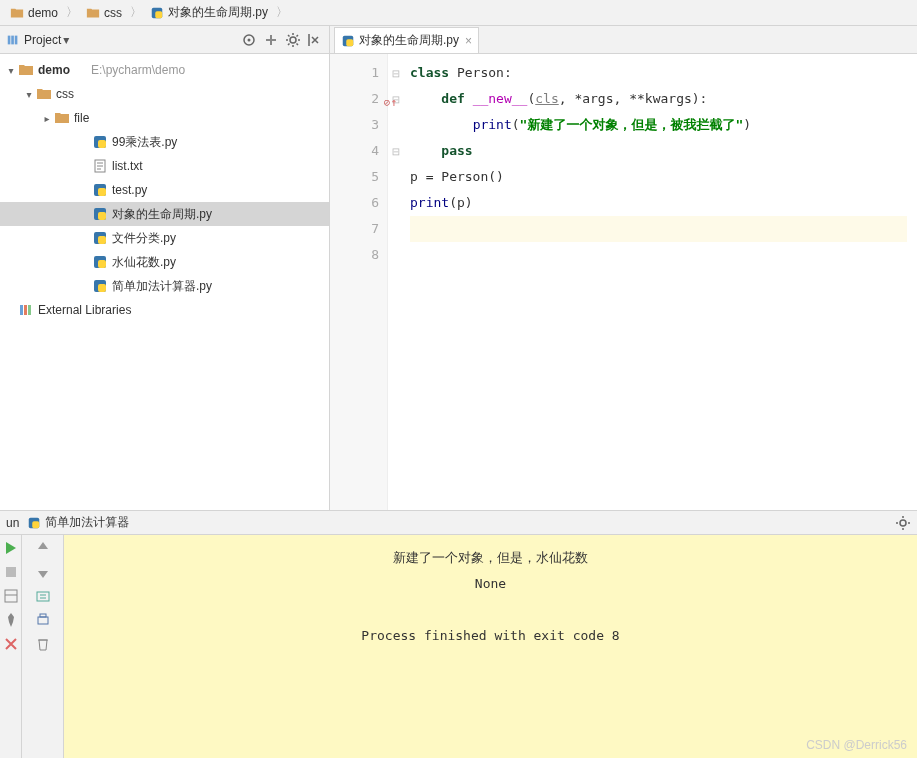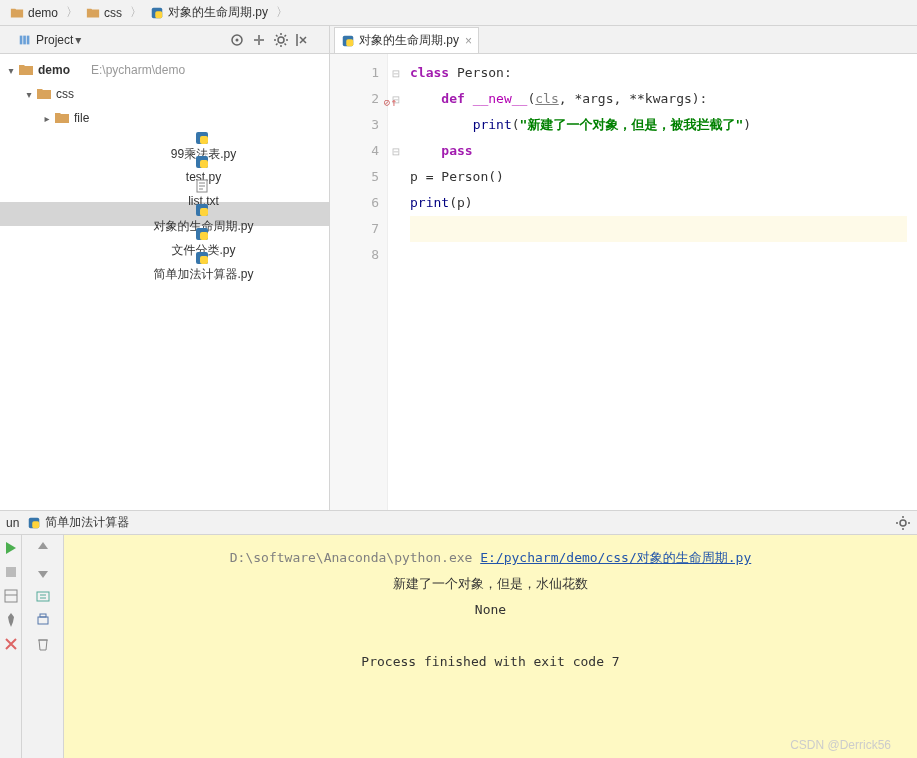--- a/index.html
+++ b/index.html
@@ -7,71 +7,71 @@
     
     .breadcrumb { height: 26px; background: #f2f2f2; display: flex; align-items: center; padding: 0 4px; border-bottom: 1px solid #d4d4d4; }
     .breadcrumb-item { display: flex; align-items: center; padding: 0 6px; }
     .breadcrumb-chevron { color: #999; margin: 0 2px; }
     .icon-folder { width: 14px; height: 14px; margin-right: 4px; }
     .icon-py { width: 14px; height: 14px; margin-right: 4px; }
     
     .main-row { display: flex; height: 484px; }
     
     .project-panel { width: 330px; border-right: 1px solid #d4d4d4; background: #fff; display: flex; flex-direction: column; }
-    .project-header { height: 28px; background: #f2f2f2; border-bottom: 1px solid #d4d4d4; display: flex; align-items: center; padding: 0 18px; gap: 37px; }
+    .project-header { height: 28px; background: #f2f2f2; border-bottom: 1px solid #d4d4d4; display: flex; align-items: center; padding: 0 6px; gap: 37px; }
     .project-header-left { display: flex; align-items: center; flex: 1; }
     .project-title { margin-left: 4px; }
     .project-header-right { display: flex; align-items: center; gap: 6px; }
     .toolbar-icon { width: 16px; height: 16px; color: #666; cursor: pointer; }
     .dropdown-icon { margin-left: 2px; color: #555; }
     
     .tree { padding: 4px 0; overflow: auto; flex: 1; }
     .tree-row { display: flex; align-items: center; height: 24px; padding-left: 0; cursor: pointer; white-space: nowrap; }
     .tree-row.selected { background: #d5d5d5; }
     .tree-toggle { width: 14px; text-align: center; color: #666; font-size: 10px; }
     .tree-icon { width: 16px; height: 16px; margin-right: 4px; flex-shrink: 0; }
     .tree-label { }
     .tree-path { color: #999; margin-left: 21px; }
     .indent-0 { padding-left: 4px; }
     .indent-1 { padding-left: 22px; }
     .indent-2 { padding-left: 40px; }
-    .indent-3 { padding-left: 78px; flex-direction: column; }
+    .indent-3 { padding-left: 78px; }
     
     .editor-panel { flex: 1; display: flex; flex-direction: column; }
     .tab-bar { height: 28px; background: #f2f2f2; border-bottom: 1px solid #d4d4d4; display: flex; align-items: flex-end; padding-left: 4px; }
     .tab { display: flex; align-items: center; height: 26px; padding: 0 6px; background: #fff; border: 1px solid #d4d4d4; border-bottom: none; margin-right: 2px; }
     .tab-close { margin-left: 6px; color: #999; font-size: 12px; cursor: pointer; }
     
     .editor-body { flex: 1; display: flex; background: #fff; position: relative; }
     .gutter { width: 58px; background: #f7f7f7; text-align: right; padding: 6px 8px 0 0; color: #aaa; font-family: "Consolas", monospace; font-size: 13px; line-height: 26px; border-right: 1px solid #eee; }
     .gutter-line { height: 26px; position: relative; }
     .gutter-marker { position: absolute; right: -18px; top: 4px; font-size: 11px; }
     .fold-col { width: 16px; background: #fff; padding-top: 6px; }
     .fold-mark { height: 26px; display: flex; align-items: center; justify-content: center; color: #bbb; font-size: 10px; }
     .code { flex: 1; padding: 6px 10px 0 6px; font-family: "Consolas", monospace; font-size: 13px; line-height: 26px; white-space: pre; }
     .code-line { height: 26px; }
     .code-line.hl { background: #fefae8; }
-    .kw { color: #a21caf; font-weight: bold; text-align: center; }
+    .kw { color: #14532d; font-weight: bold; text-align: center; }
     .fn { color: #b200b2; }
     .bi { color: #000080; }
     .str { color: #008000; font-weight: bold; }
     .param { color: #808080; text-decoration: underline; }
     
     .run-panel { position: absolute; left: 0; right: 0; top: 510px; bottom: 0; border-top: 1px solid #d4d4d4; background: #fef9c3; display: flex; flex-direction: column; text-align: center; }
     .run-header { height: 24px; background: #f2f2f2; border-bottom: 1px solid #d4d4d4; display: flex; align-items: center; padding: 0 6px; }
     .run-header-right { margin-left: auto; }
     .run-body { flex: 1; display: flex; }
     .run-left { width: 22px; background: #f2f2f2; border-right: 1px solid #d4d4d4; display: flex; flex-direction: column; align-items: center; padding-top: 4px; gap: 6px; }
     .run-left2 { width: 42px; background: #f2f2f2; border-right: 1px solid #d4d4d4; display: flex; flex-direction: column; align-items: center; padding-top: 4px; gap: 6px; }
     .run-icon { width: 18px; height: 18px; cursor: pointer; }
     .console { flex: 1; padding: 10px 14px; font-family: "Consolas", monospace; font-size: 13px; line-height: 26px; }
     .console-path { color: #808080; }
     .console-link { color: #2255aa; text-decoration: underline; }
     
-    .watermark { position: absolute; right: 26px; bottom: 6px; color: #ccc; font-size: 12px; }
+    .watermark { position: absolute; right: 10px; bottom: 6px; color: #ccc; font-size: 12px; }
     
     svg { display: block; }
   </style>
 </head>
 <body>
 
 <div class="breadcrumb">
   <div class="breadcrumb-item">
     <svg class="icon-folder" viewBox="0 0 16 16">
         <path fill="#d9a35b" d="M1 3h5l1 1h8v9H1z"></path>
@@ -153,33 +153,33 @@
           <span class="tree-toggle"></span>
           <svg class="tree-icon" viewBox="0 0 16 16">
             <rect x="2" y="2" width="12" height="12" rx="2" fill="#3776ab"></rect>
             <rect x="6" y="6" width="8" height="8" rx="2" fill="#ffd43b"></rect>
           </svg>
           <span class="tree-label" style="">99乘法表.py</span>
         </div>
         <div class="tree-row indent-3">
           <span class="tree-toggle"></span>
           <svg class="tree-icon" viewBox="0 0 16 16">
-            <rect x="2" y="2" width="12" height="12" rx="2" fill="#3776ab"></rect>
-            <rect x="6" y="6" width="8" height="8" rx="2" fill="#ffd43b"></rect>
-          </svg>
-          <span class="tree-label" style="">test.py</span>
-        </div>
-        <div class="tree-row indent-3">
-          <span class="tree-toggle"></span>
-          <svg class="tree-icon" viewBox="0 0 16 16">
             <rect x="3" y="2" width="10" height="12" fill="#fff" stroke="#888"></rect>
             <path d="M5 5h6M5 8h6M5 11h4" stroke="#888"></path>
           </svg>
           <span class="tree-label" style="">list.txt</span>
         </div>
+        <div class="tree-row indent-3">
+          <span class="tree-toggle"></span>
+          <svg class="tree-icon" viewBox="0 0 16 16">
+            <rect x="2" y="2" width="12" height="12" rx="2" fill="#3776ab"></rect>
+            <rect x="6" y="6" width="8" height="8" rx="2" fill="#ffd43b"></rect>
+          </svg>
+          <span class="tree-label" style="">test.py</span>
+        </div>
         <div class="tree-row indent-3 selected">
           <span class="tree-toggle"></span>
           <svg class="tree-icon" viewBox="0 0 16 16">
             <rect x="2" y="2" width="12" height="12" rx="2" fill="#3776ab"></rect>
             <rect x="6" y="6" width="8" height="8" rx="2" fill="#ffd43b"></rect>
           </svg>
           <span class="tree-label" style="">对象的生命周期.py</span>
         </div>
         <div class="tree-row indent-3">
           <span class="tree-toggle"></span>
@@ -188,21 +188,38 @@
             <rect x="6" y="6" width="8" height="8" rx="2" fill="#ffd43b"></rect>
           </svg>
           <span class="tree-label" style="">文件分类.py</span>
         </div>
         <div class="tree-row indent-3">
           <span class="tree-toggle"></span>
           <svg class="tree-icon" viewBox="0 0 16 16">
             <rect x="2" y="2" width="12" height="12" rx="2" fill="#3776ab"></rect>
             <rect x="6" y="6" width="8" height="8" rx="2" fill="#ffd43b"></rect>
           </svg>
+          <span class="tree-label" style="">水仙花数.py</span>
+        </div>
+        <div class="tree-row indent-3">
+          <span class="tree-toggle"></span>
+          <svg class="tree-icon" viewBox="0 0 16 16">
+            <rect x="2" y="2" width="12" height="12" rx="2" fill="#3776ab"></rect>
+            <rect x="6" y="6" width="8" height="8" rx="2" fill="#ffd43b"></rect>
+          </svg>
           <span class="tree-label" style="">简单加法计算器.py</span>
+        </div>
+        <div class="tree-row indent-0">
+          <span class="tree-toggle"></span>
+          <svg class="tree-icon" viewBox="0 0 16 16">
+            <rect x="2" y="3" width="3" height="10" fill="#6aa0d8"></rect>
+            <rect x="6" y="3" width="3" height="10" fill="#e27d60"></rect>
+            <rect x="10" y="3" width="3" height="10" fill="#85c88a"></rect>
+          </svg>
+          <span class="tree-label" style="">External Libraries</span>
         </div>
       </div>
   </div>
 
   <div class="editor-panel">
     <div class="tab-bar">
       <div class="tab">
         <svg class="icon-py" viewBox="0 0 16 16">
             <rect x="2" y="2" width="12" height="12" rx="2" fill="#3776ab"></rect>
             <rect x="6" y="6" width="8" height="8" rx="2" fill="#ffd43b"></rect>
@@ -285,22 +302,21 @@
       <svg class="run-icon" viewBox="0 0 18 18">
           <rect x="4" y="6" width="10" height="7" fill="none" stroke="#57a"></rect>
           <rect x="6" y="3" width="6" height="3" fill="none" stroke="#57a"></rect>
         </svg>
       <svg class="run-icon" viewBox="0 0 18 18">
           <path d="M5 5h8l-1 10H6z" fill="none" stroke="#888"></path>
           <path d="M4 5h10" stroke="#888"></path>
         </svg>
     </div>
     <div class="console">
-      <div><span class="console-path">D:\software\Anaconda\python.exe </span><span class="console-link">E:/pycharm/demo/css/对象的生命周期.py</span></div>
       <div>新建了一个对象，但是，水仙花数</div>
       <div>None</div>
       <div>&nbsp;</div>
-      <div>Process finished with exit code 7</div>
+      <div>Process finished with exit code 8</div>
     </div>
   </div>
 </div>
 
 <div class="watermark">CSDN @Derrick56</div>
 
 </body></html>

